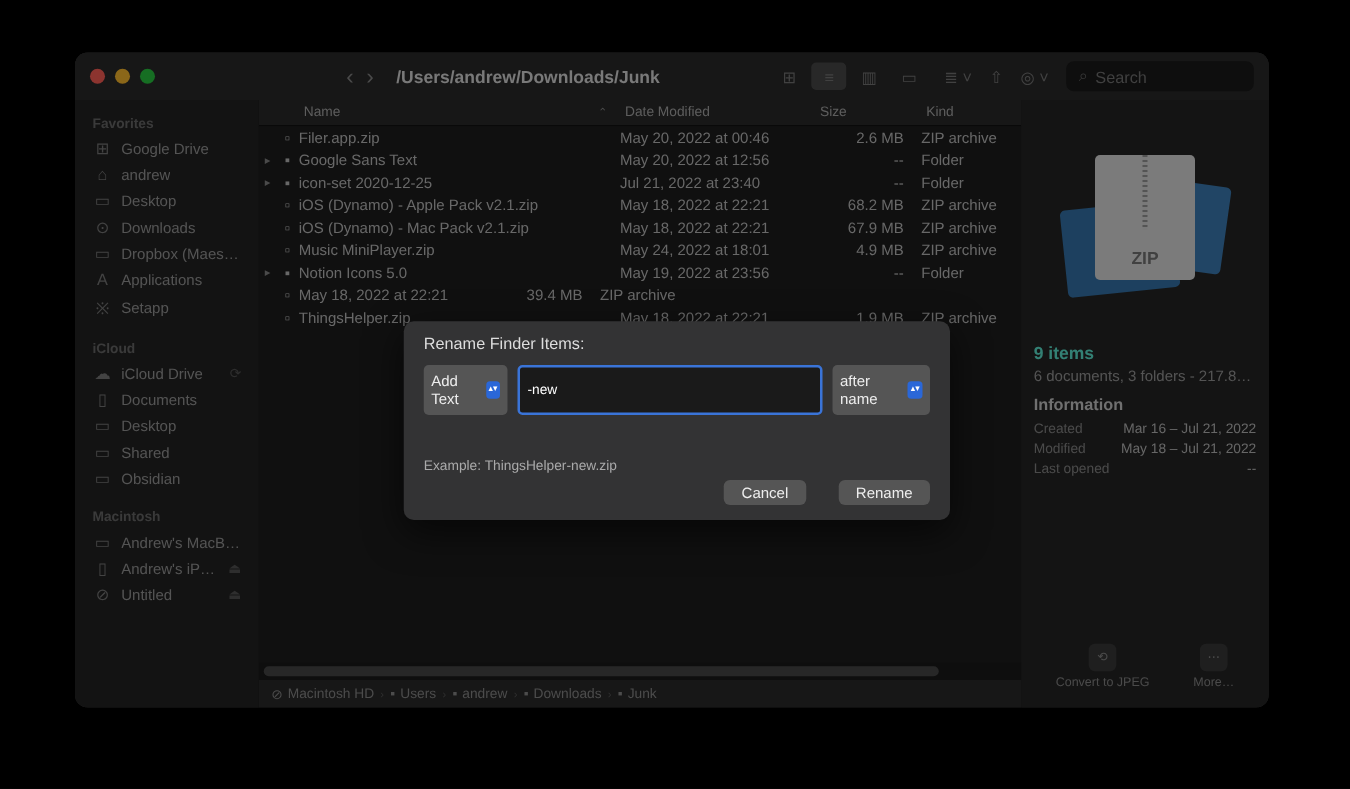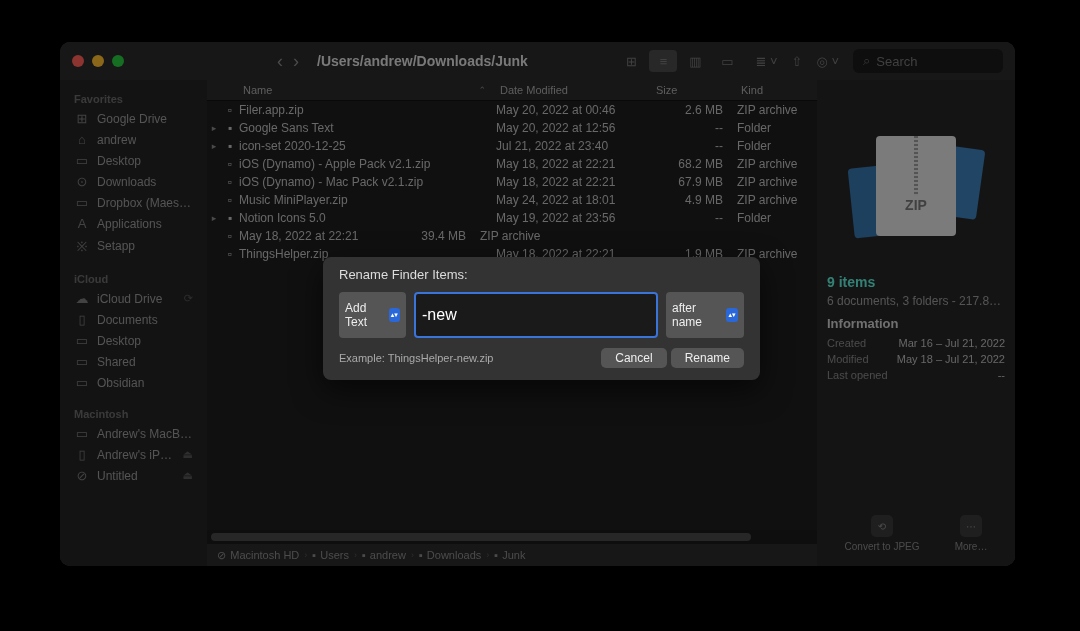--- a/index.html
+++ b/index.html
@@ -99,21 +99,21 @@
 .pathbar .sep { color: #555; font-size: 9px; }
 
 .preview {
   width: 198px; background: #262626; padding: 14px 10px; display: flex; flex-direction: column;
 }
 .preview-img { height: 170px; display: flex; align-items: center; justify-content: center; margin-bottom: 10px; }
 .zip-stack { position: relative; width: 130px; height: 130px; }
 .zip-back, .zip-mid { position: absolute; width: 90px; height: 70px; border-radius: 4px; background: #3d7fb8; }
 .zip-back { right: 0; top: 30px; transform: rotate(8deg); }
 .zip-mid { left: 0; top: 50px; transform: rotate(-6deg); background: #3576ad; }
-.zip-front { position: absolute; left: 25px; top: 22px; width: 80px; height: 100px; background: #e0e0e0; border-radius: 4px; display: flex; align-items: flex-end; justify-content: center; padding-bottom: 23px; color: #777; font-weight: 700; font-size: 14px; }
+.zip-front { position: absolute; left: 25px; top: 10px; width: 80px; height: 100px; background: #e0e0e0; border-radius: 4px; display: flex; align-items: flex-end; justify-content: center; padding-bottom: 10px; color: #777; font-weight: 700; font-size: 14px; }
 .zip-front::before { content: ""; position: absolute; top: 0; left: 38px; width: 4px; height: 60px; background: repeating-linear-gradient(#999 0 2px, #ddd 2px 4px); }
 
 .pv-title { color: #5eead4; font-weight: 600; font-size: 14px; margin-bottom: 4px; }
 .pv-sub { color: #9a9a9a; font-size: 12px; margin-bottom: 8px; white-space: nowrap; overflow: hidden; text-overflow: ellipsis; }
 .pv-info-h { color: #ccc; font-weight: 600; font-size: 13px; margin-bottom: 6px; }
 .pv-row { display: flex; justify-content: space-between; font-size: 11px; color: #888; margin-bottom: 4px; }
 .pv-row .v { color: #bbb; text-align: right; }
 
 .pv-actions { margin-top: auto; display: flex; justify-content: space-around; padding-top: 12px; }
 .pv-act { display: flex; flex-direction: column; align-items: center; gap: 4px; color: #888; font-size: 10px; }
@@ -137,25 +137,25 @@
 .sel {
   background: #555; border-radius: 4px; padding: 1px 6px;
   display: flex; align-items: center; font-size: 12px;
   position: relative; color: #eee;
 }
 .sel .arrows { margin-left: 6px; background: #2a67d8; width: 14px; height: 14px; border-radius: 3px; display: flex; flex-direction: column; align-items: center; justify-content: center; font-size: 7px; line-height: 6px; color: #fff; }
 .sel.small { width: 67px; }
 .sel.med { width: 78px; }
 .txtinput {
   flex: 1; background: #1a1a1a; border: 2px solid #3a74d8; border-radius: 4px;
-  color: #fff; font-size: 16px; padding: 12px 6px; outline: none;
+  color: #fff; font-size: 11px; padding: 12px 6px; outline: none;
 }
 .dlg-bottom { display: flex; align-items: center; }
 .example { font-size: 11px; color: #aaa; }
-.dlg-buttons { margin-left: auto; display: flex; gap: 4px; }
+.dlg-buttons { margin-left: auto; display: flex; gap: 26px; margin-top: 42px; }
 .btn {
   background: #555; border: none; color: #eee; border-radius: 5px;
   padding: 3px 14px; font-size: 12px;
 }
 </style>
 </head>
 <body>
 
 <div class="window">
   <div class="dimmer"></div>

